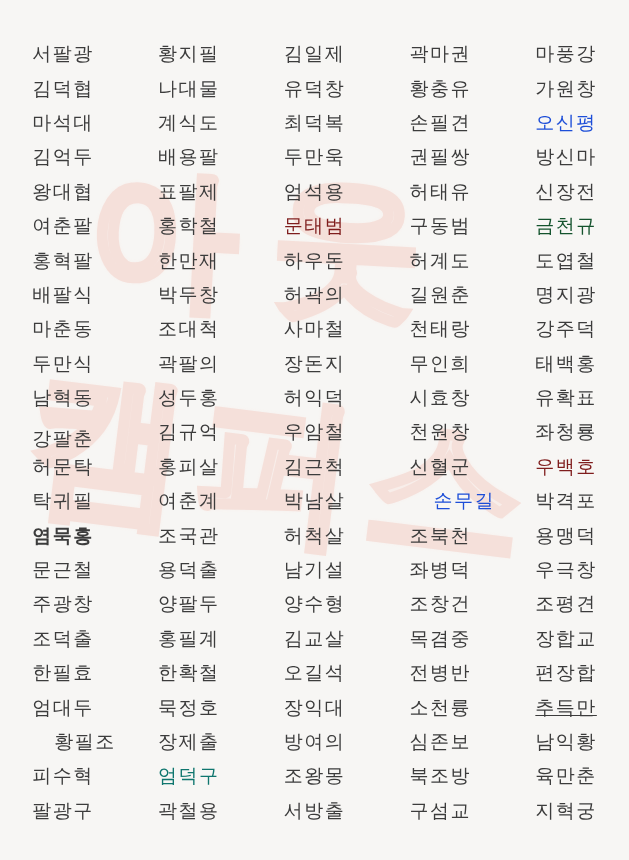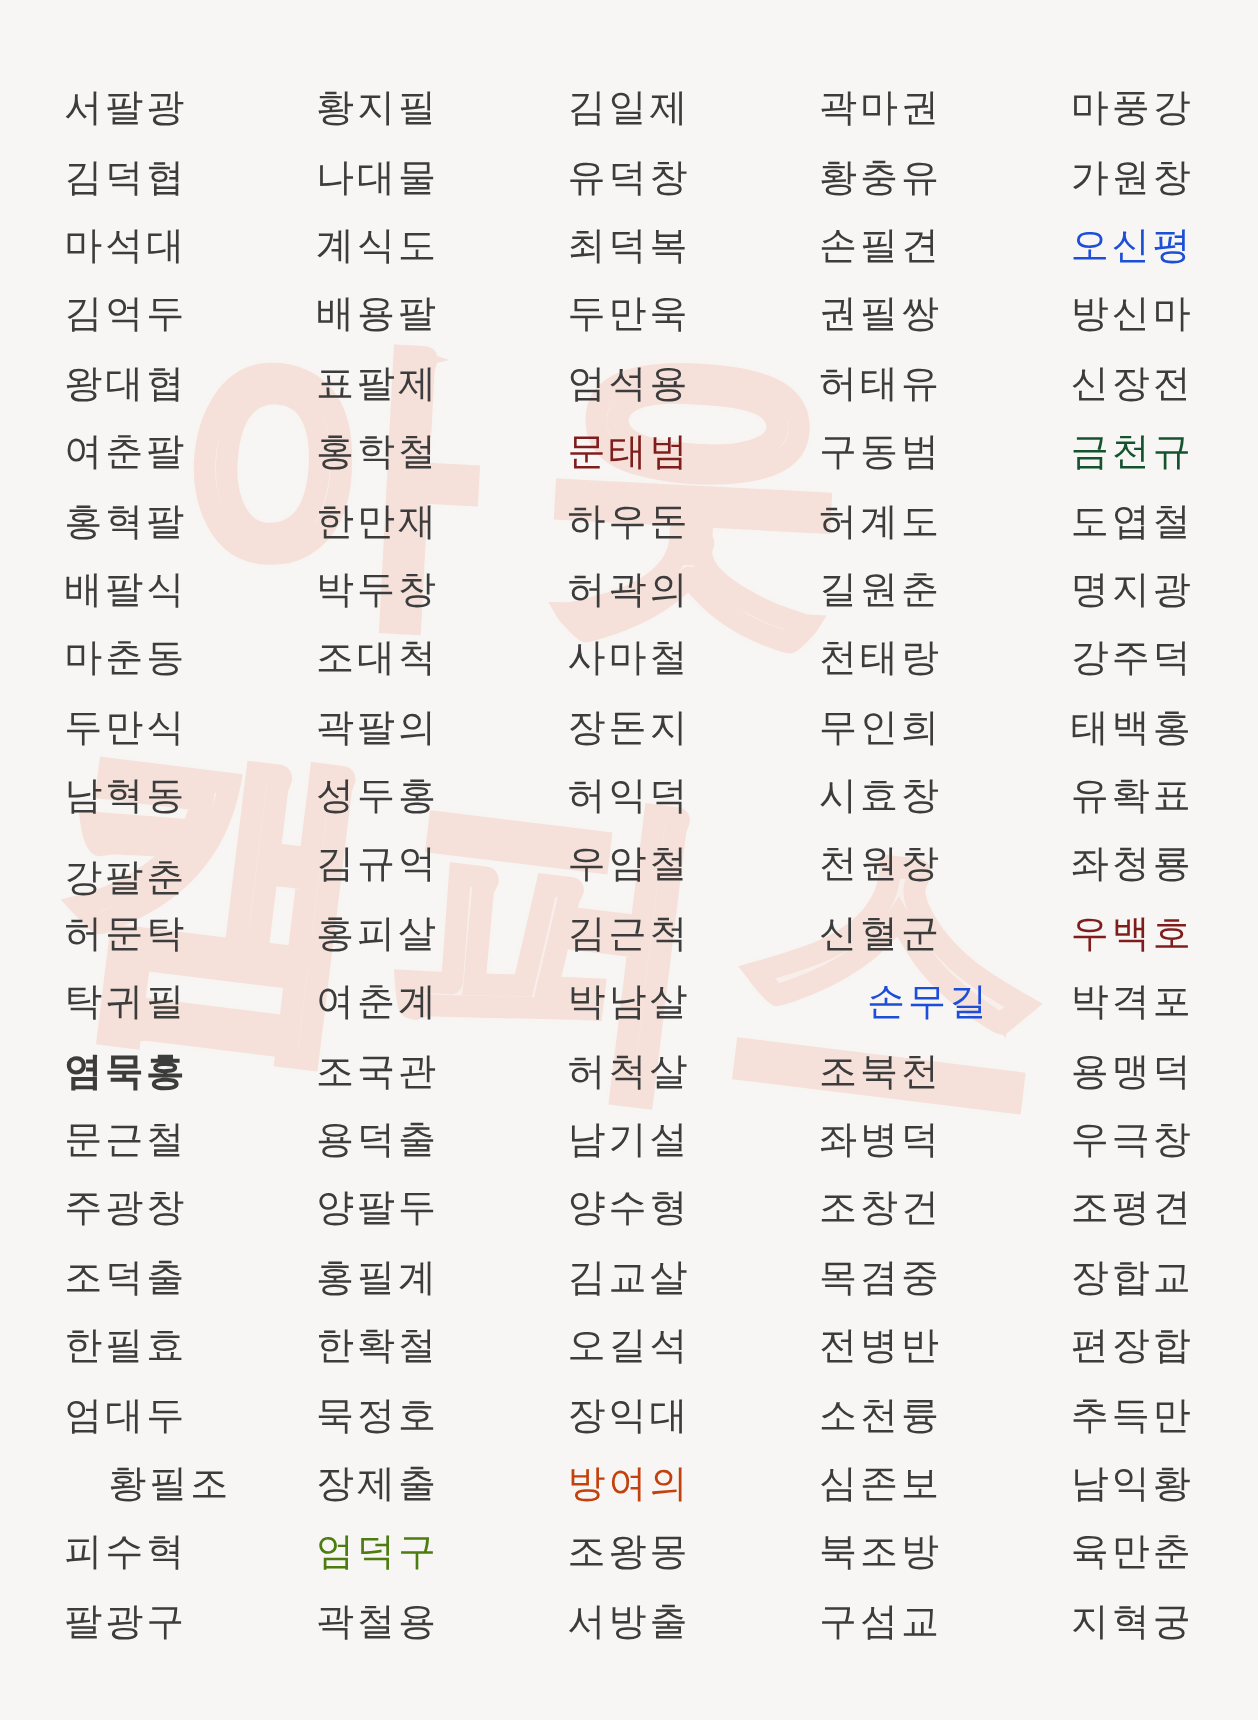--- a/index.html
+++ b/index.html
@@ -172,28 +172,28 @@
       <div class="cell" style="color: rgb(60, 60, 60);">장합교</div>
       <div class="cell" style="color: rgb(60, 60, 60);">한필효</div>
       <div class="cell" style="color: rgb(60, 60, 60);">한확철</div>
       <div class="cell" style="color: rgb(60, 60, 60);">오길석</div>
       <div class="cell" style="color: rgb(60, 60, 60);">전병반</div>
       <div class="cell" style="color: rgb(60, 60, 60);">편장합</div>
       <div class="cell" style="color: rgb(60, 60, 60);">엄대두</div>
       <div class="cell" style="color: rgb(60, 60, 60);">묵정호</div>
       <div class="cell" style="color: rgb(60, 60, 60);">장익대</div>
       <div class="cell" style="color: rgb(60, 60, 60);">소천륭</div>
-      <div class="cell" style="color: rgb(60, 60, 60);">추득만</div>
+      <div class="cell" style="color: rgb(60, 60, 60); text-decoration: underline;">추득만</div>
       <div class="cell" style="color: rgb(60, 60, 60); margin-left: 44px;">황필조</div>
       <div class="cell" style="color: rgb(60, 60, 60);">장제출</div>
-      <div class="cell" style="color: #c2410c;">방여의</div>
+      <div class="cell" style="color: #404040;">방여의</div>
       <div class="cell" style="color: rgb(60, 60, 60);">심존보</div>
       <div class="cell" style="color: rgb(60, 60, 60);">남익황</div>
       <div class="cell" style="color: rgb(60, 60, 60);">피수혁</div>
-      <div class="cell" style="color: #4d7c0f;">엄덕구</div>
+      <div class="cell" style="color: #0f766e;">엄덕구</div>
       <div class="cell" style="color: rgb(60, 60, 60);">조왕몽</div>
       <div class="cell" style="color: rgb(60, 60, 60);">북조방</div>
       <div class="cell" style="color: rgb(60, 60, 60);">육만춘</div>
       <div class="cell" style="color: rgb(60, 60, 60);">팔광구</div>
       <div class="cell" style="color: rgb(60, 60, 60);">곽철용</div>
       <div class="cell" style="color: rgb(60, 60, 60);">서방출</div>
       <div class="cell" style="color: rgb(60, 60, 60);">구섬교</div>
       <div class="cell" style="color: rgb(60, 60, 60);">지혁궁</div>
     </div>
 </div>

